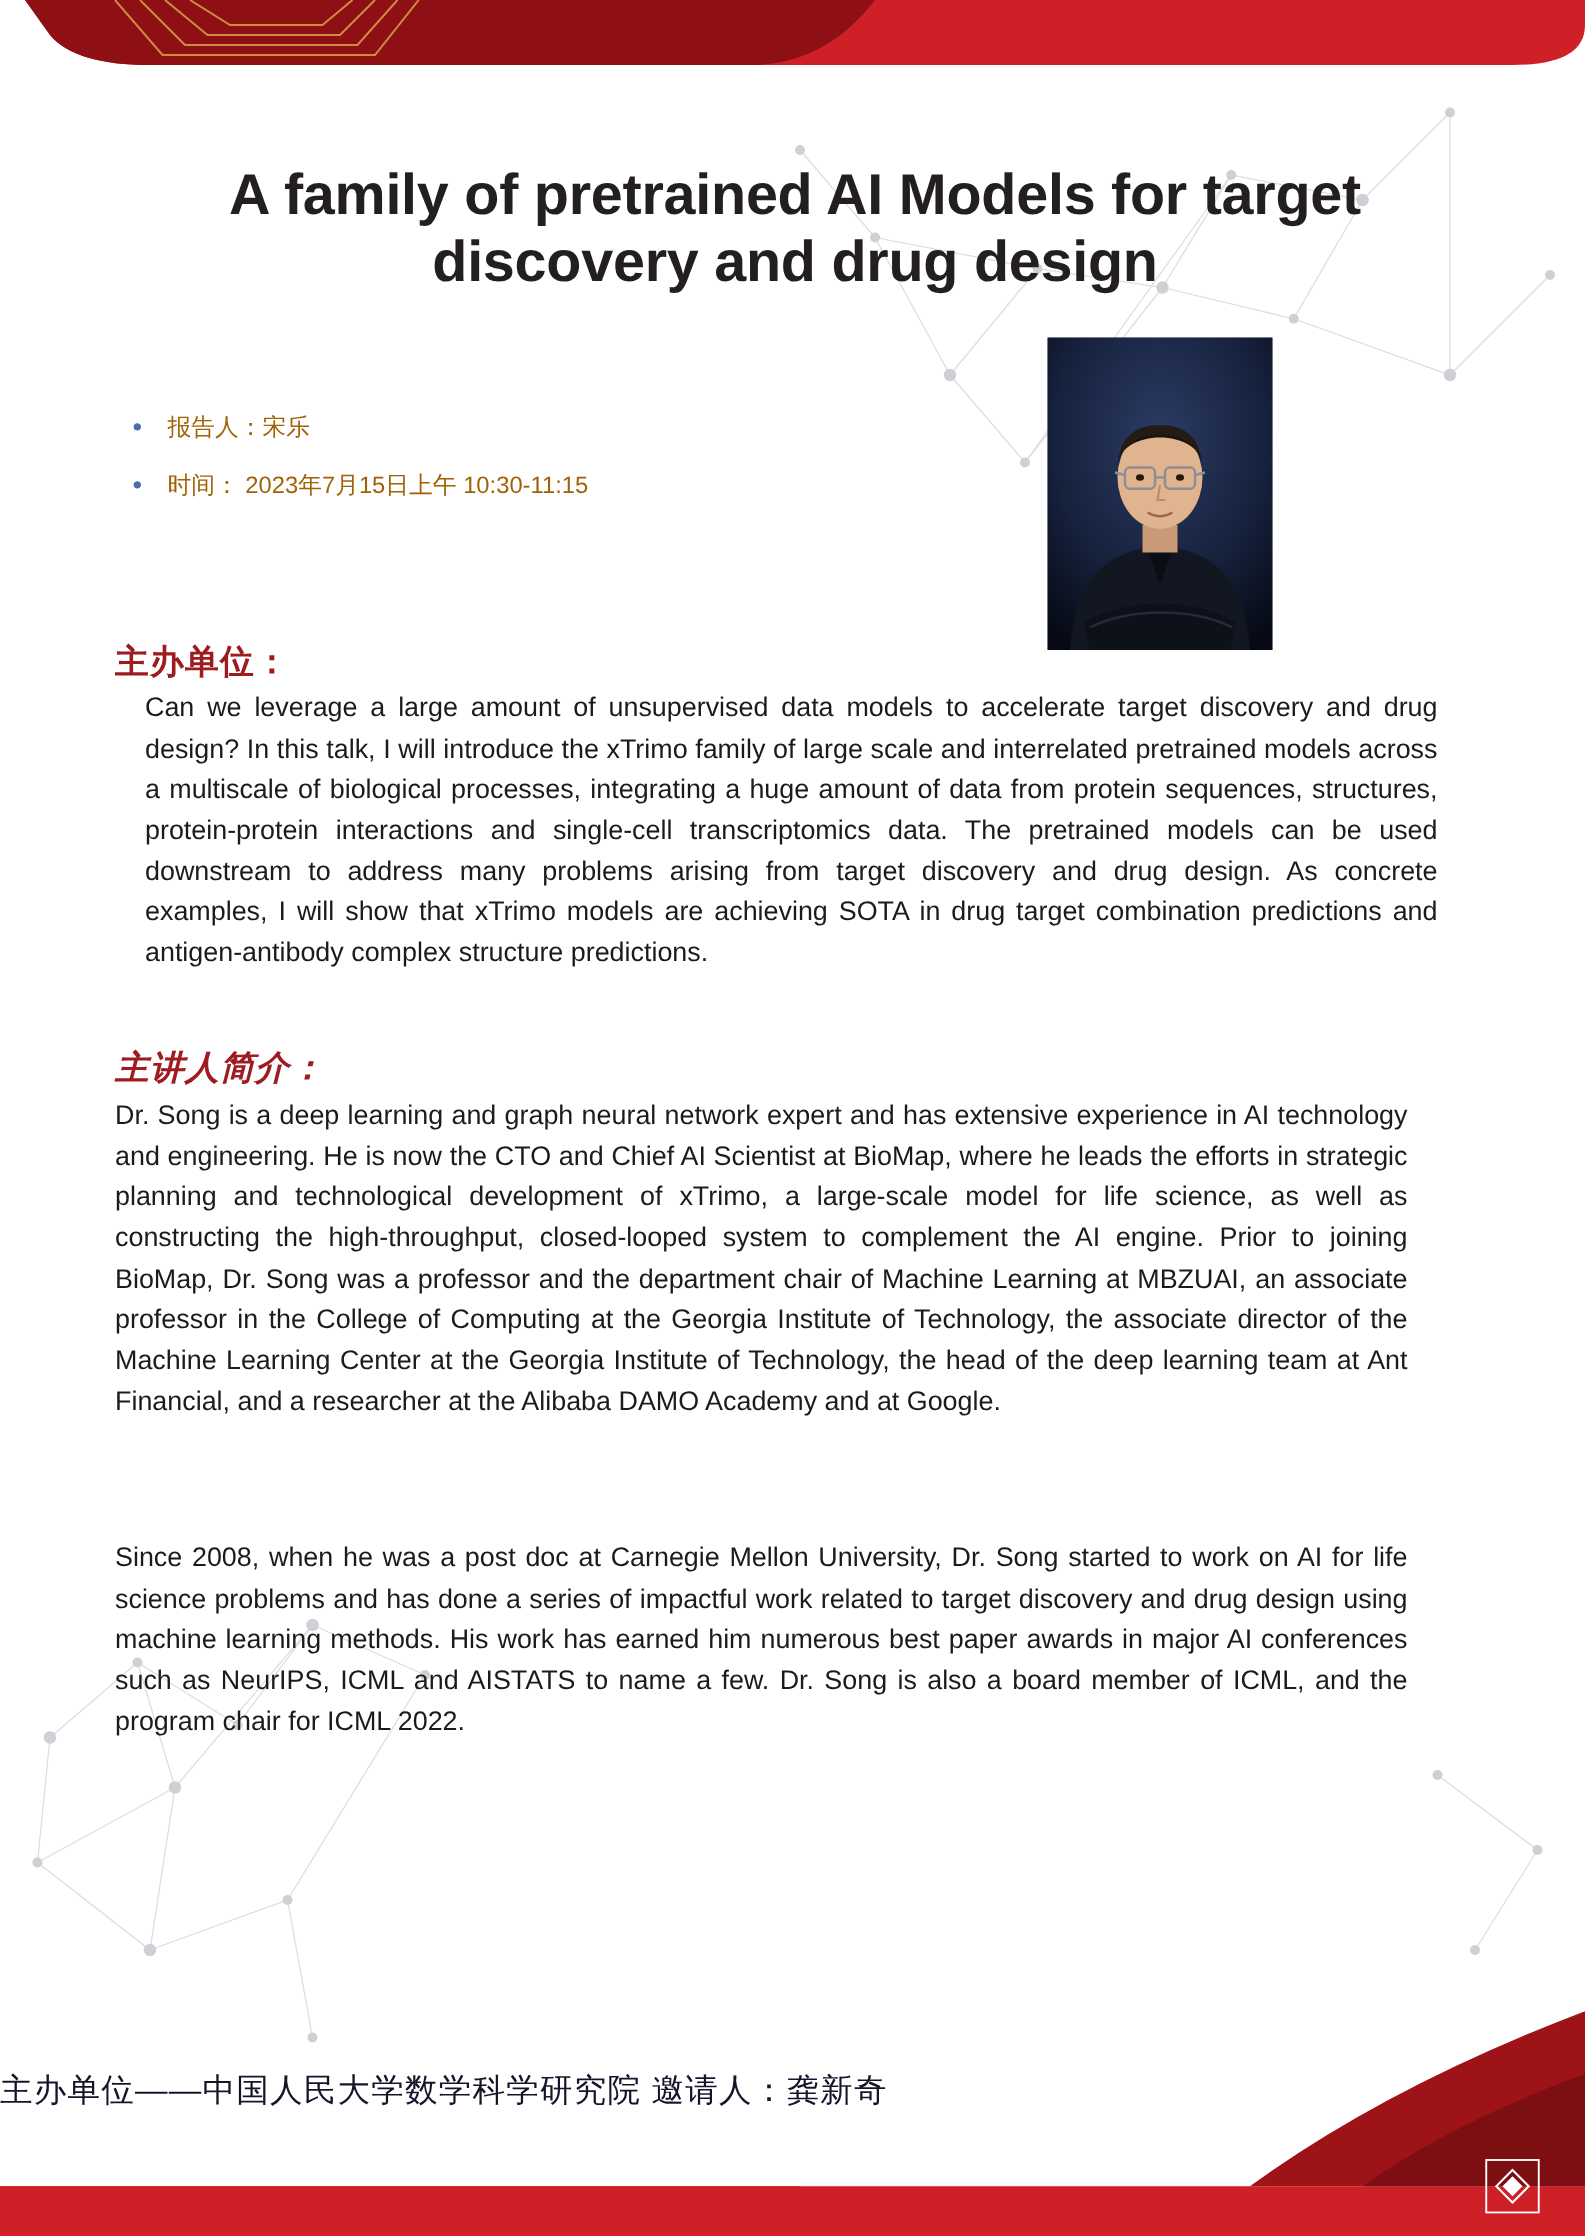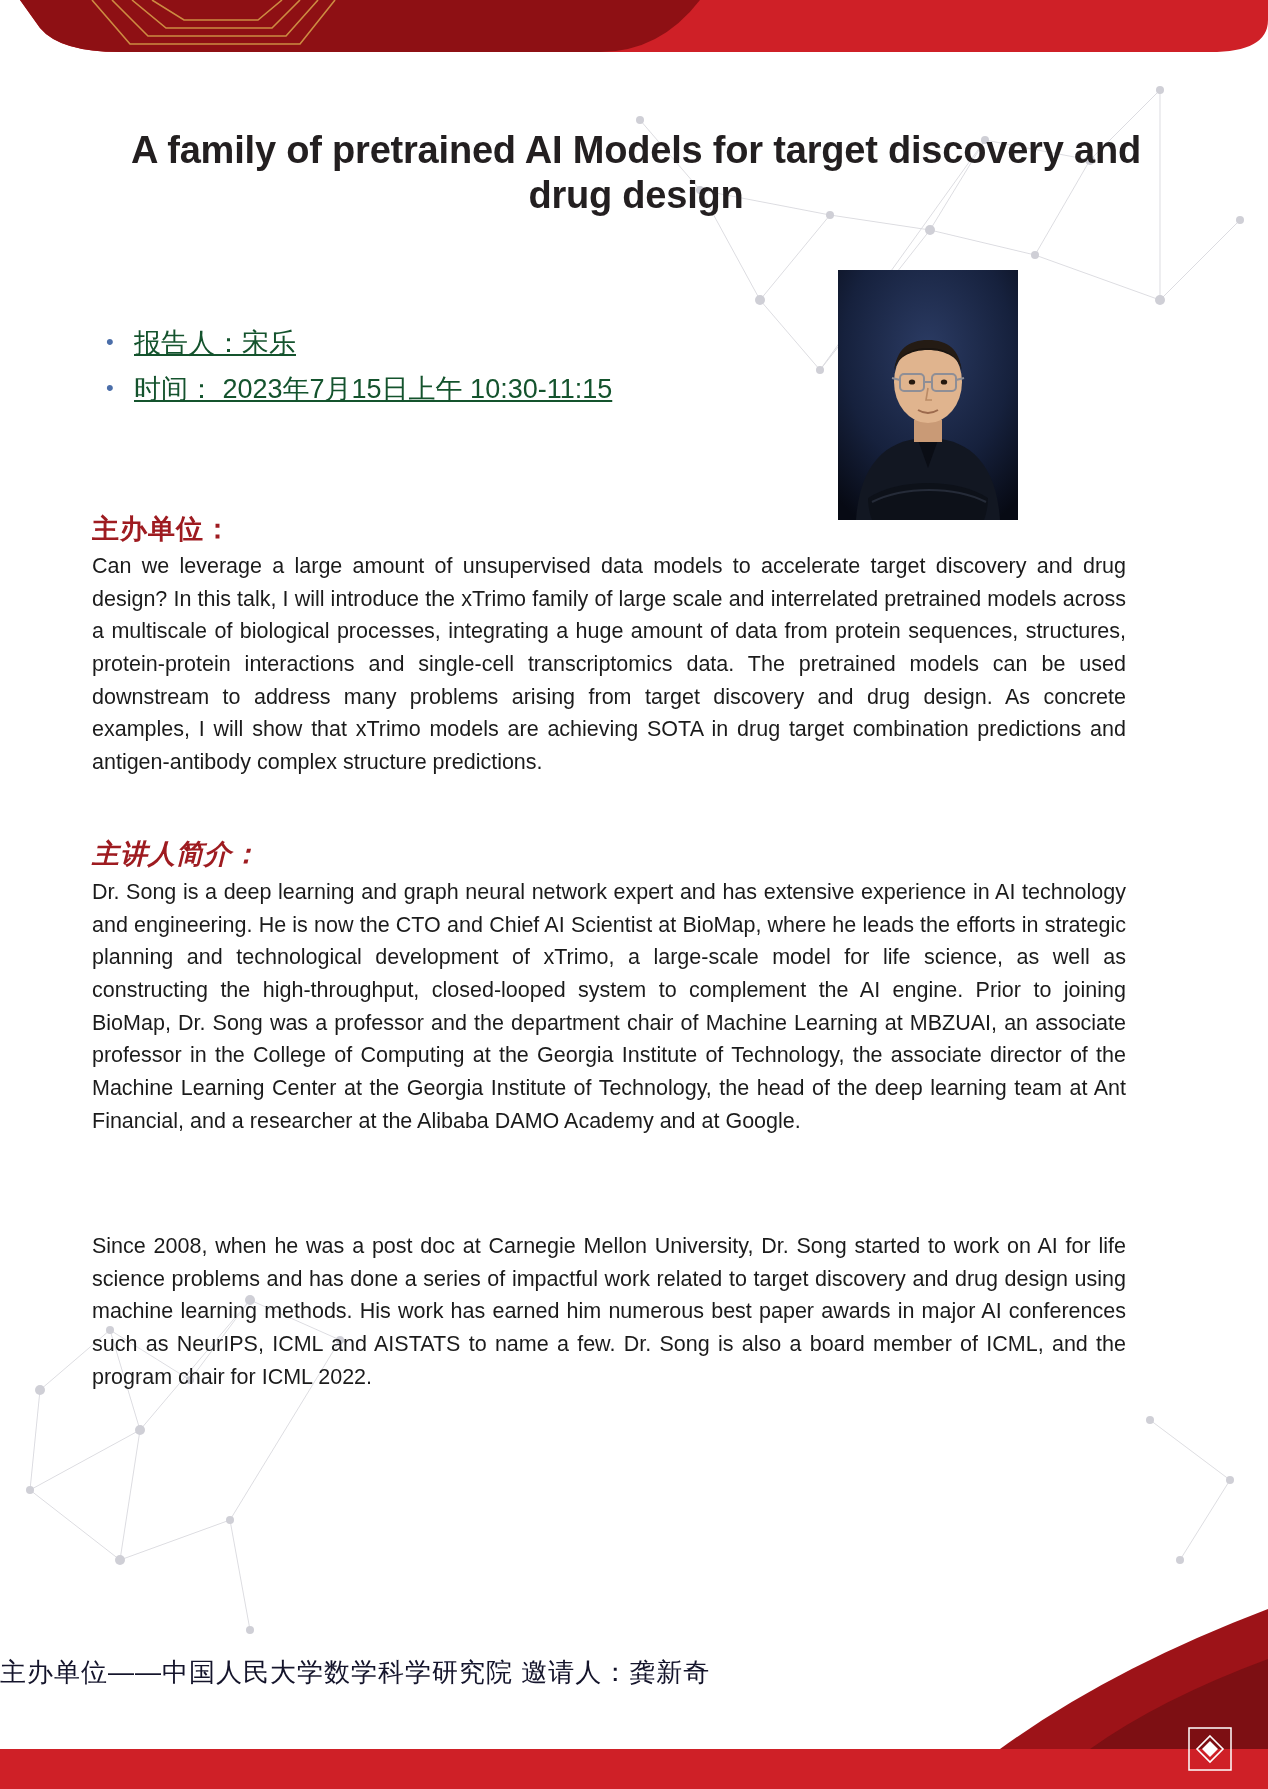--- a/index.html
+++ b/index.html
@@ -53,21 +53,21 @@
     inset: 0;
     z-index: 3;
   }
 
   .title {
     position: absolute;
     top: 128px;
     left: 96px;
     width: 1080px;
     text-align: center;
-    font-size: 38px;
+    font-size: 46px;
     line-height: 1.18;
     font-weight: 600;
     color: #231f20;
     letter-spacing: -0.2px;
   }
 
   .portrait {
     position: absolute;
     top: 270px;
     left: 838px;
@@ -83,26 +83,25 @@
     position: absolute;
     top: 320px;
     left: 100px;
     width: 720px;
     margin: 0;
     padding: 0;
     list-style: none;
   }
   .meta-list li {
     position: relative;
-    font-size: 27px;
+    font-size: 19px;
     line-height: 46px;
-    color: #14532d;
+    color: #a16207;
     padding-left: 34px;
     white-space: nowrap;
-    text-decoration: underline;
   }
   .meta-list li::before {
     content: "•";
     position: absolute;
     left: 6px;
     top: -1px;
     color: #4b6ea9;
     font-size: 22px;
   }
 
@@ -121,21 +120,21 @@
     position: absolute;
     left: 92px;
     width: 1034px;
     font-size: 21.5px;
     line-height: 1.52;
     color: #1b1b1b;
     text-align: justify;
     text-justify: inter-word;
     hyphens: auto;
   }
-  #p-intro { top: 550px; }
+  #p-intro { top: 550px; margin-left: 24px; }
   #p-bio1  { top: 876px; }
   #p-bio2  { top: 1230px; }
 
   .footer-line {
     position: absolute;
     left: 0;
     top: 1655px;
     width: 1268px;
     text-align: left;
     font-size: 26px;

